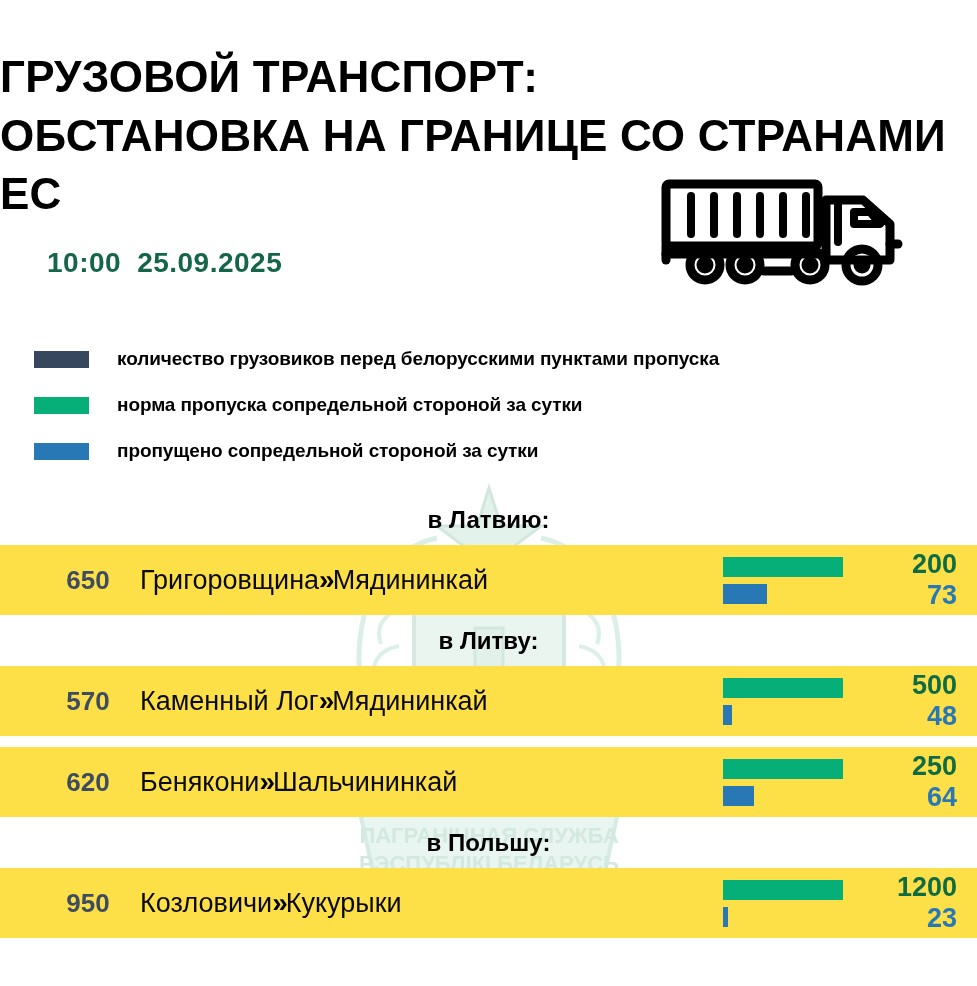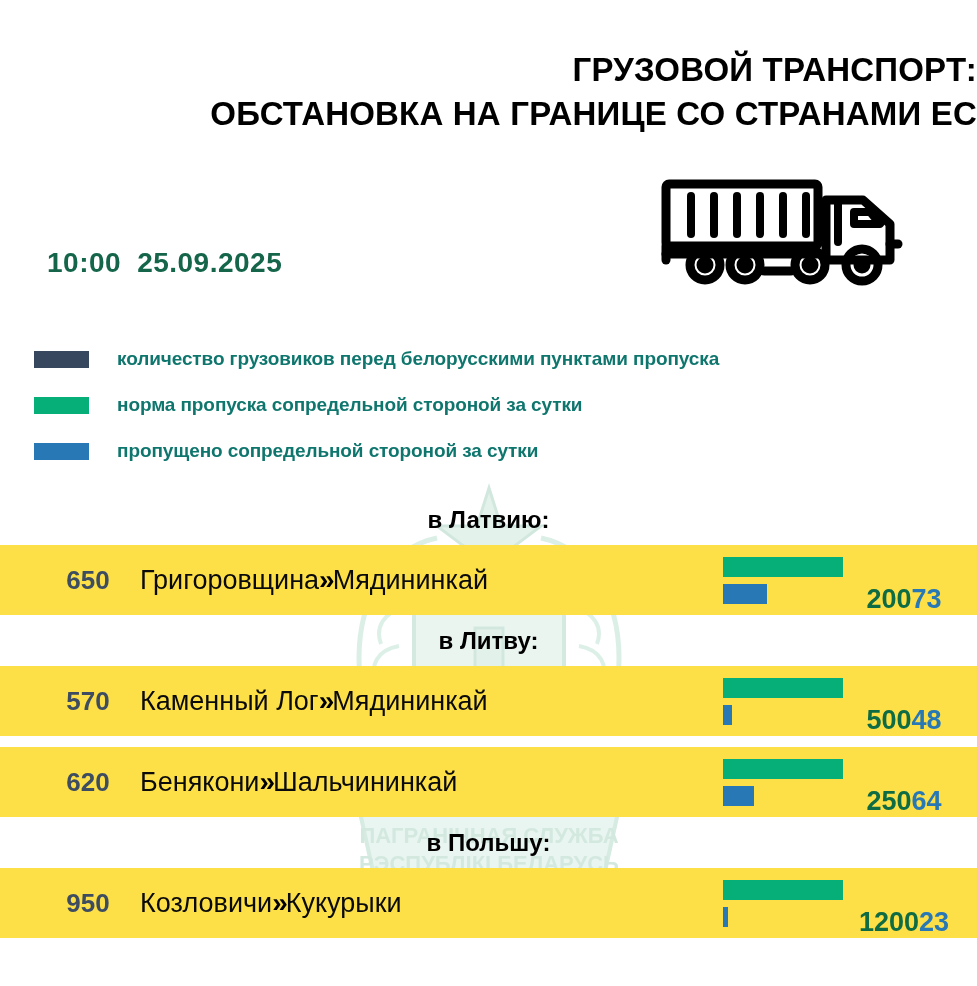--- a/index.html
+++ b/index.html
@@ -27,22 +27,22 @@
     pointer-events: none;
     z-index: 0;
   }
 
   
   .title {
     position: absolute;
     left: 0;
     top: 48px;
     width: 977px;
-    text-align: right;
-    font-size: 33px;
+    text-align: left;
+    font-size: 44px;
     font-weight: bold;
     line-height: 1.33;
     color: #000000;
     letter-spacing: 0.2px;
     z-index: 2;
   }
   .title .line2 { display: block; }
 
   .timestamp {
     position: absolute;
@@ -80,21 +80,21 @@
   }
   .legend-swatch {
     width: 55px;
     height: 17px;
     flex: 0 0 auto;
   }
   .legend-label {
     margin-left: 28px;
     font-size: 19px;
     font-weight: bold;
-    color: #0f766e;
+    color: #000000;
     white-space: nowrap;
     letter-spacing: -0.1px;
   }
 
   
   .sections {
     position: absolute;
     left: 0;
     top: 494px;
     width: 977px;
@@ -163,20 +163,21 @@
   .bar-green { background: #06ae78; }
   .bar-blue  { background: #2878b5; }
 
   .row-values {
     position: absolute;
     left: 851px;
     top: 0;
     width: 106px;
     height: 70px;
     display: flex;
+    flex-direction: column;
     justify-content: center;
     align-items: flex-end;
     gap: 0px;
   }
   .val {
     font-size: 27px;
     font-weight: bold;
     line-height: 31px;
   }
   .val-green { color: #0e6b43; }

